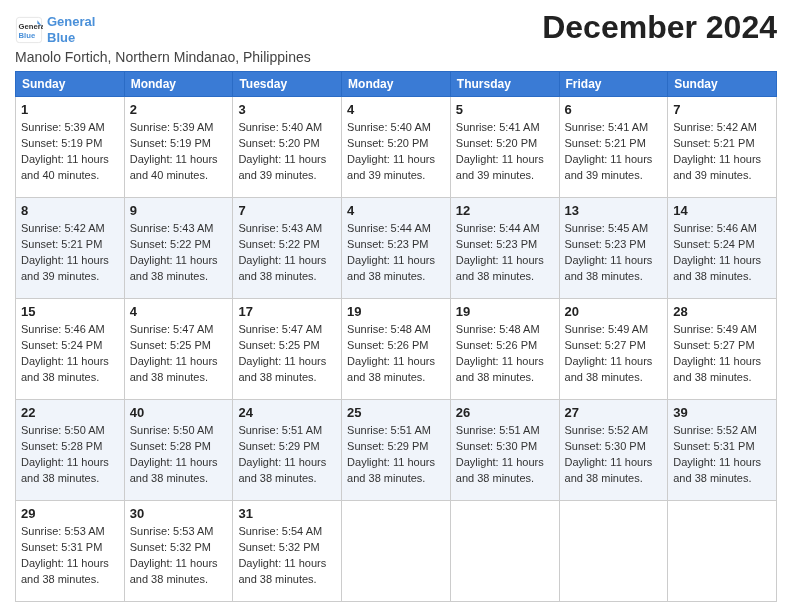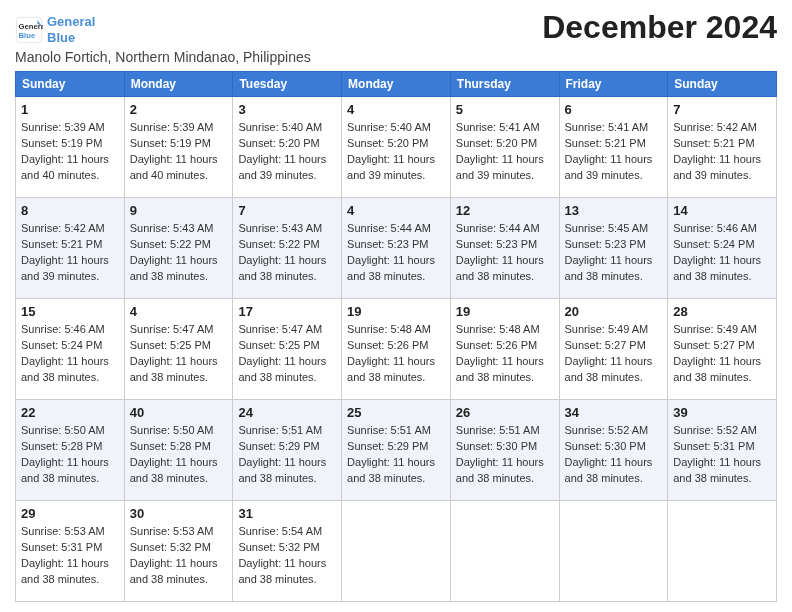--- a/index.html
+++ b/index.html
@@ -344,21 +344,21 @@
       </td>
           <td>
         <span class="day-number">26</span>
         <div class="day-info">
           Sunrise: 5:51 AM<br>
           Sunset: 5:30 PM<br>
           Daylight: 11 hours and 38 minutes.
         </div>
       </td>
           <td>
-        <span class="day-number">34</span>
+        <span class="day-number">27</span>
         <div class="day-info">
           Sunrise: 5:52 AM<br>
           Sunset: 5:30 PM<br>
           Daylight: 11 hours and 38 minutes.
         </div>
       </td>
           <td>
         <span class="day-number">39</span>
         <div class="day-info">
           Sunrise: 5:52 AM<br>

